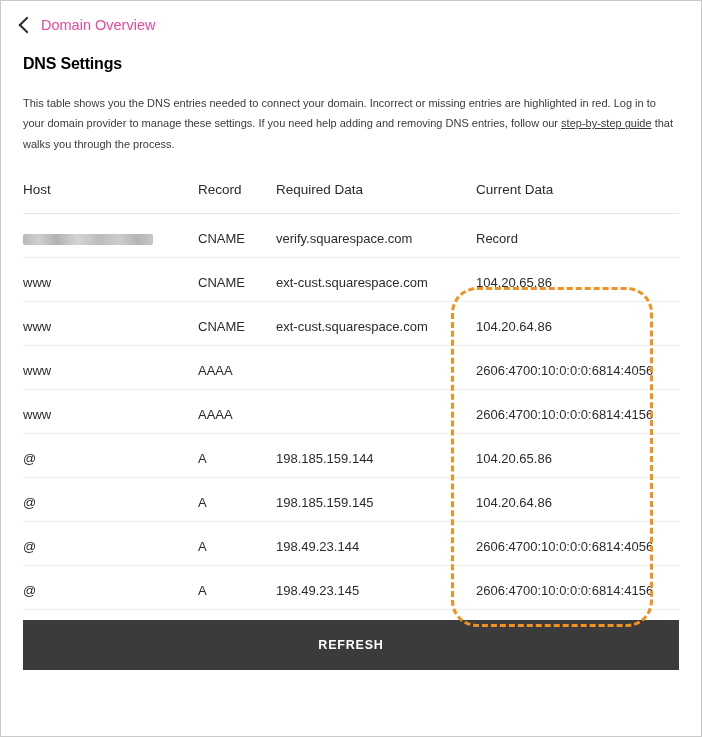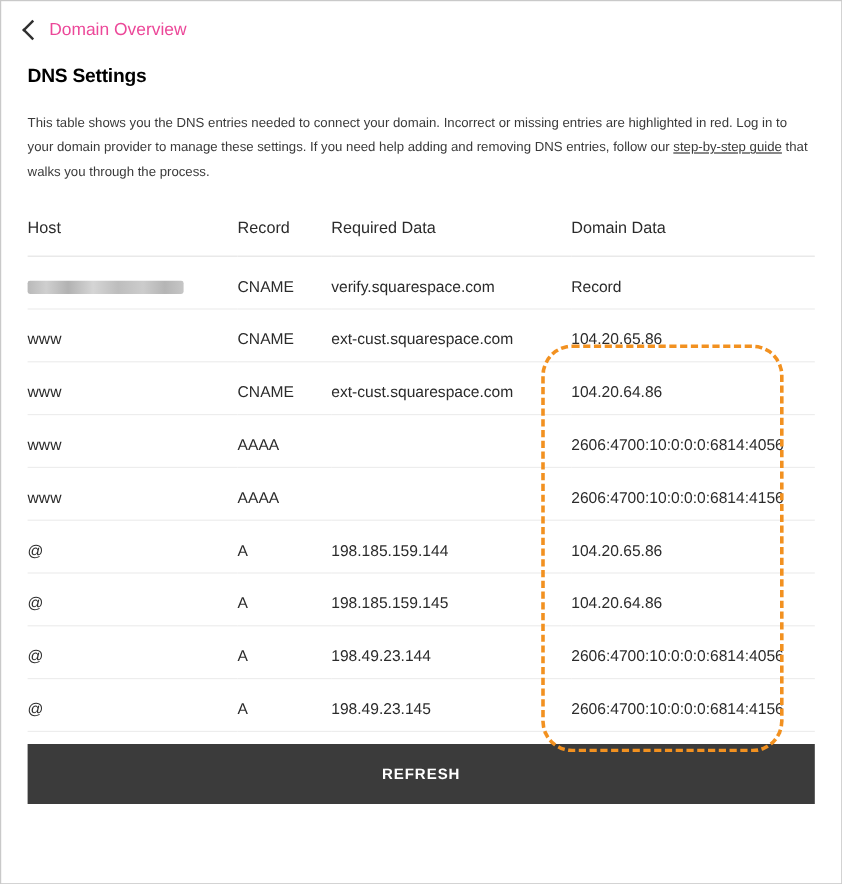--- a/index.html
+++ b/index.html
@@ -139,21 +139,21 @@
     <h1 class="page-title">DNS Settings</h1>
 
     <p class="intro"><span>This table shows you the DNS entries needed to connect your domain. Incorrect or missing entries are highlighted in red. Log in to your domain provider to manage these settings. If you need help adding and removing DNS entries, follow our </span><a href="#">step-by-step guide</a><span> that walks you through the process.</span></p>
 
     <table class="dns">
       <thead>
         <tr>
           <th class="col-host">Host</th>
           <th class="col-record">Record</th>
           <th class="col-required">Required Data</th>
-          <th class="col-current">Domain Data</th>
+          <th class="col-current">Current Data</th>
         </tr>
       </thead>
       <tbody id="dns-tbody">
           <tr>
             <td class="col-host"><span class="redaction"></span></td>
             <td class="col-record green">CNAME</td>
             <td class="col-required">verify.squarespace.com</td>
             <td class="col-current green">Record</td>
           </tr>
           <tr>

